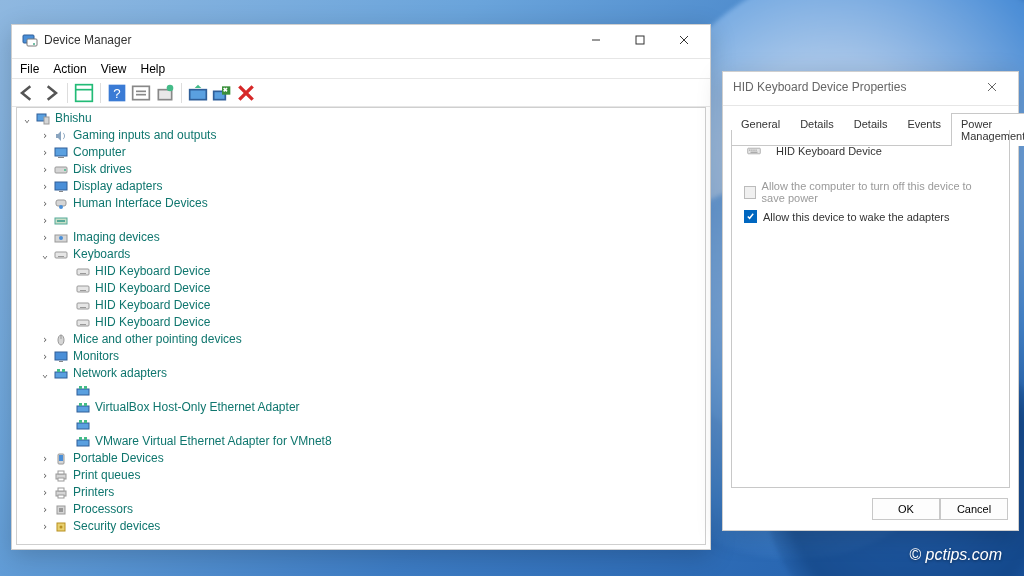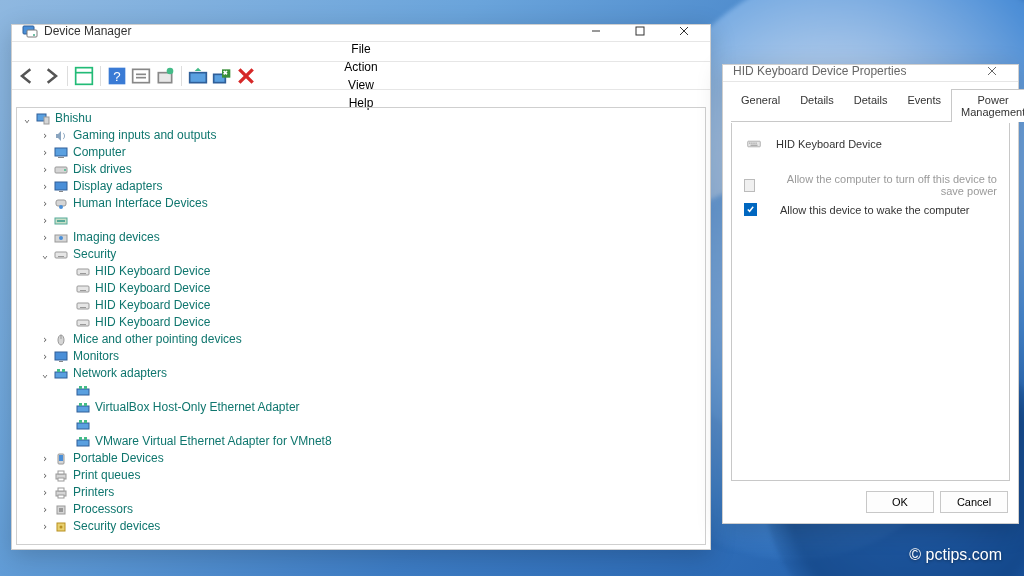--- a/index.html
+++ b/index.html
@@ -14,71 +14,71 @@
   .bloom { position: absolute; border-radius: 50%; filter: blur(2px); opacity: .6; }
   .b1 { width: 520px; height: 520px; right: -120px; top: -40px;
         background: radial-gradient(circle at 40% 40%, #fff 0%, #e6f1ff 25%, #5c9fe6 55%, transparent 70%); }
   .b2 { width: 380px; height: 380px; right: 40px; top: 180px;
         background: radial-gradient(circle at 55% 45%, #cde4ff 0%, #4c8fd9 60%, transparent 75%); }
   .b3 { width: 300px; height: 300px; right: -40px; top: 340px;
         background: radial-gradient(circle at 50% 50%, #1f56a0 0%, #0e3d7a 60%, transparent 75%); }
 
   .watermark {
     position: absolute; right: 22px; bottom: 12px;
-    color: #fff; font-size: 16px;
+    color: #fff; font-style: italic; font-size: 16px;
     text-shadow: 0 1px 3px rgba(0,0,0,.4);
   }
 
   
   .win {
     position: absolute; background: #fff; border: 1px solid #cfcfcf;
     box-shadow: 0 6px 24px rgba(0,0,0,.18);
   }
   .titlebar {
-    height: 17px; display: flex; align-items: center;
+    height: 34px; display: flex; align-items: center;
     padding: 0 4px 4px 10px; border-bottom: 1px solid #e6e6e6;
     color: #333; font-size: 12px;
   }
   .titlebar .title { flex: 1; }
   .wctrl { width: 44px; height: 30px; display: flex; align-items: center; justify-content: center; color: #555; }
   .wctrl svg { width: 10px; height: 10px; }
 
   
   .dm { left: 11px; top: 24px; width: 700px; height: 526px; }
-  .dm .menubar { height: 20px; display: flex; gap: 4px; padding: 0 8px; align-items: center; border-bottom: 1px solid #e6e6e6; flex-direction: column; }
+  .dm .menubar { height: 20px; display: flex; gap: 14px; padding: 0 8px; align-items: center; border-bottom: 1px solid #e6e6e6; }
   .dm .menubar span { color: #000; }
   .dm .toolbar { height: 28px; display: flex; align-items: center; gap: 2px; padding: 0 4px; border-bottom: 1px solid #e6e6e6; }
   .tbtn { width: 22px; height: 22px; display: flex; align-items: center; justify-content: center; border: 1px solid transparent; }
   .tsep { width: 1px; height: 20px; background: #ddd; margin: 0 3px; }
 
   .tree-wrap { position:absolute; left:4px; right:4px; top: 82px; bottom: 4px; border:1px solid #cfcfcf; overflow:hidden; }
   .tree { position:absolute; inset:0; overflow-y: auto; padding: 2px 0; }
   .node { display: flex; align-items: center; height: 17px; line-height: 17px; white-space: nowrap; }
   .glyph { width: 12px; text-align: center; color: #555; font-size: 10px; font-family: monospace; cursor: default; }
   .dev-ico { width: 16px; height: 14px; margin: 0 4px 0 2px; display: inline-flex; align-items:center; justify-content:center; }
   .dev-ico svg { width: 14px; height: 12px; }
   .label { color: #0f766e; }
   .ind1 { padding-left: 4px; }
   .ind2 { padding-left: 22px; }
   .ind3 { padding-left: 44px; }
 
   
-  .props { left: 722px; top: 64px; width: 297px; height: 460px; }
+  .props { left: 722px; top: 71px; width: 297px; height: 460px; }
   .props .titlebar { color: #666; }
-  .tabs { display: flex; border-bottom: 1px solid #c8c8c8; margin: 6px 8px 0 8px; font-size: 11px; text-align: center; }
+  .tabs { display: flex; border-bottom: 1px solid #c8c8c8; margin: 6px 8px 0 8px; font-size: 11px; }
   .tab { padding: 4px 9px; border: 1px solid transparent; border-bottom: none; position: relative; top: 1px; color: #333; }
   .tab.active { border-color: #c8c8c8; background: #fff; }
   .tabbody { position: absolute; left: 8px; right: 8px; top: 58px; bottom: 42px; border: 1px solid #c8c8c8; border-top: none; padding: 14px 12px; font-size: 11px; color: #333; }
   .dev-row { display: flex; align-items: center; gap: 10px; margin-bottom: 22px; }
-  .chkrow { display: flex; align-items: center; gap: 23px; margin-bottom: 6px; text-align: right; }
+  .chkrow { display: flex; align-items: center; gap: 6px; margin-bottom: 6px; }
   .chk { width: 13px; height: 13px; border: 1px solid #888; background: #fff; display: inline-flex; align-items: center; justify-content: center; }
   .chk.on { background: #0067c0; border-color: #0067c0; color: #fff; }
   .chk.off { background: #f0f0f0; border-color: #bbb; }
   .disabled { color: #9a9a9a; }
-  .dlg-btns { position: absolute; right: 10px; bottom: 10px; display: flex; gap: 6px; }
+  .dlg-btns { position: absolute; right: 10px; bottom: 10px; display: flex; }
   .btn { min-width: 68px; height: 22px; border: 1px solid #c8c8c8; background: #fdfdfd; font-size: 11px; display: flex; align-items:center; justify-content:center; }
 
   .title-ico { width:16px; height:16px; margin-right:6px; display:inline-flex; }
 </style>
 </head>
 <body>
 
 <div class="bloom b1"></div>
 <div class="bloom b2"></div>
 <div class="bloom b3"></div>
@@ -257,21 +257,21 @@
           <span class="label">Imaging devices</span>
         </div>
         <div class="node ind2">
           <span class="glyph">⌄</span>
           <span class="dev-ico">
             <svg viewBox="0 0 14 12">
               <rect x="1" y="3" width="12" height="6" rx="1" fill="#e6e6e6" stroke="#999"></rect>
               <rect x="4" y="7" width="6" height="1" fill="#999"></rect>
             </svg>
           </span>
-          <span class="label">Security</span>
+          <span class="label">Keyboards</span>
         </div>
         <div class="node ind3">
           <span class="glyph"></span>
           <span class="dev-ico">
             <svg viewBox="0 0 14 12">
               <rect x="1" y="3" width="12" height="6" rx="1" fill="#e6e6e6" stroke="#999"></rect>
               <rect x="4" y="7" width="6" height="1" fill="#999"></rect>
             </svg>
           </span>
           <span class="label">HID Keyboard Device</span>
@@ -469,21 +469,21 @@
     <div class="chkrow disabled">
       <span class="chk off"></span>
       <span>Allow the computer to turn off this device to save power</span>
     </div>
     <div class="chkrow">
       <span class="chk on">
           <svg width="9" height="9" viewBox="0 0 10 10">
             <path d="M2 5 L4 7 L8 2" fill="none" stroke="#fff" stroke-width="1.6"></path>
           </svg>
         </span>
-      <span>Allow this device to wake the computer</span>
+      <span>Allow this device to wake the adapters</span>
     </div>
   </div>
   <div class="dlg-btns">
     <div class="btn">OK</div>
     <div class="btn">Cancel</div>
   </div>
 </div>
 
 <div class="watermark">© pctips.com</div>
 

